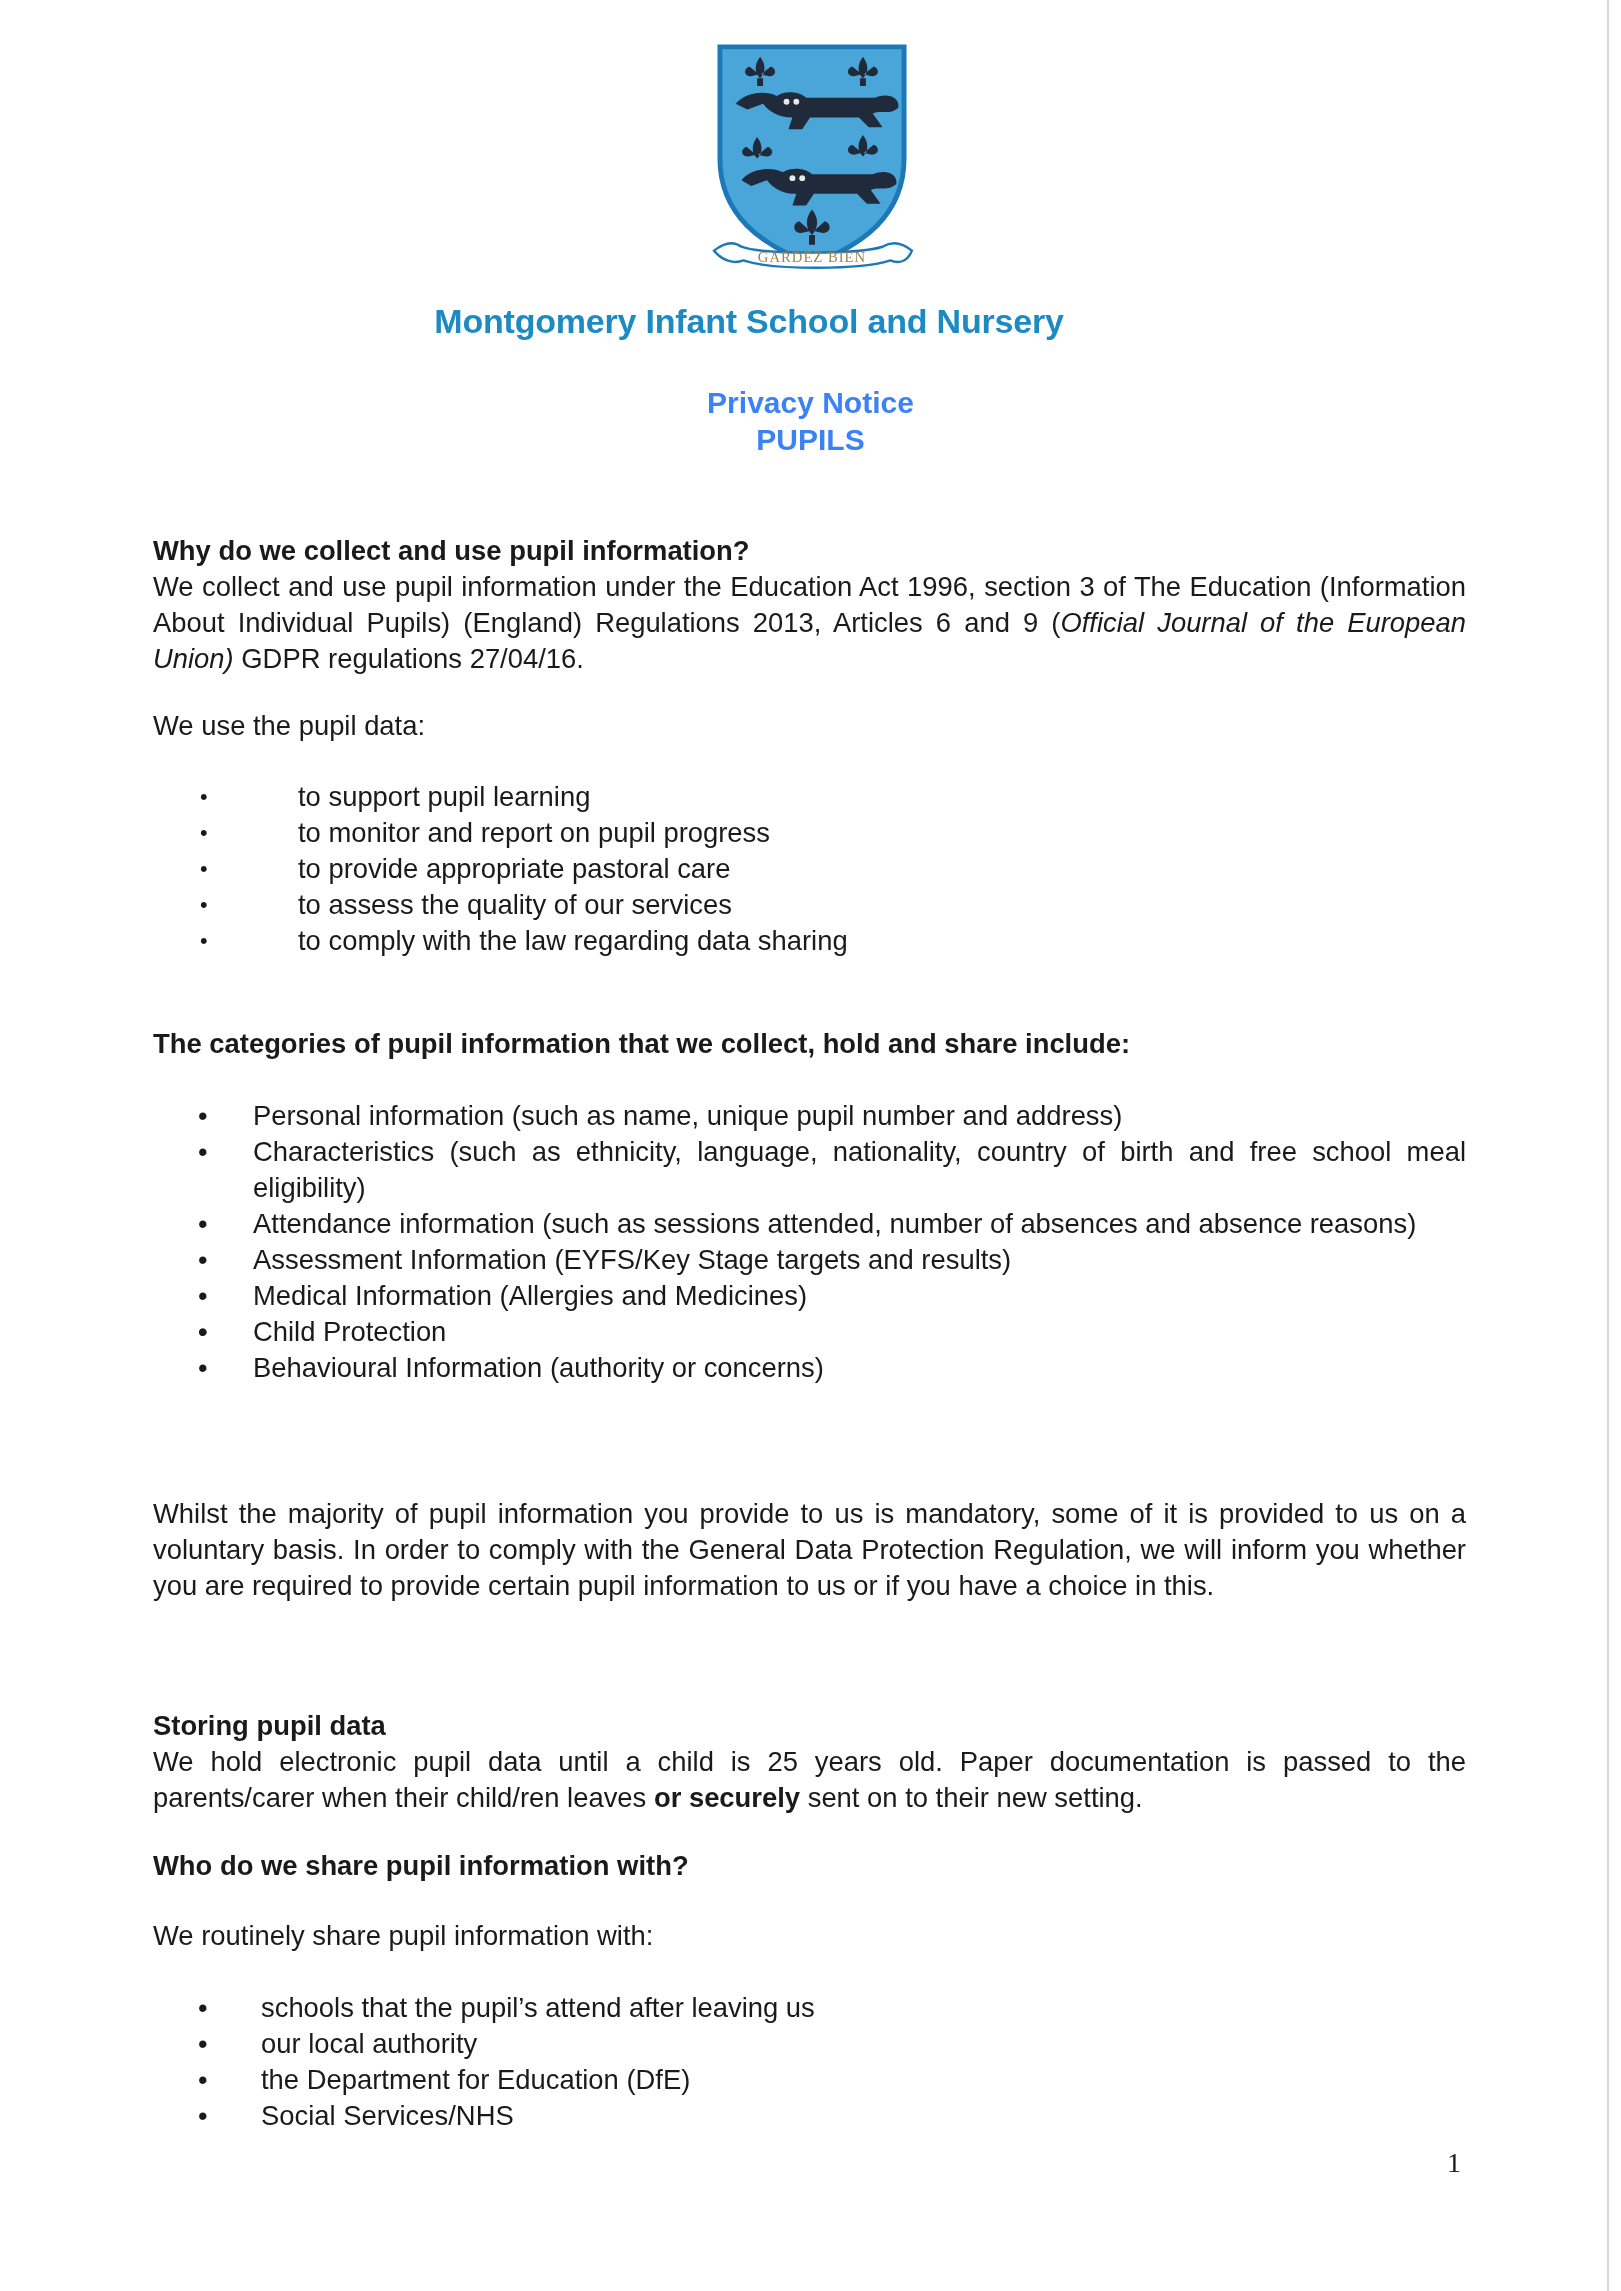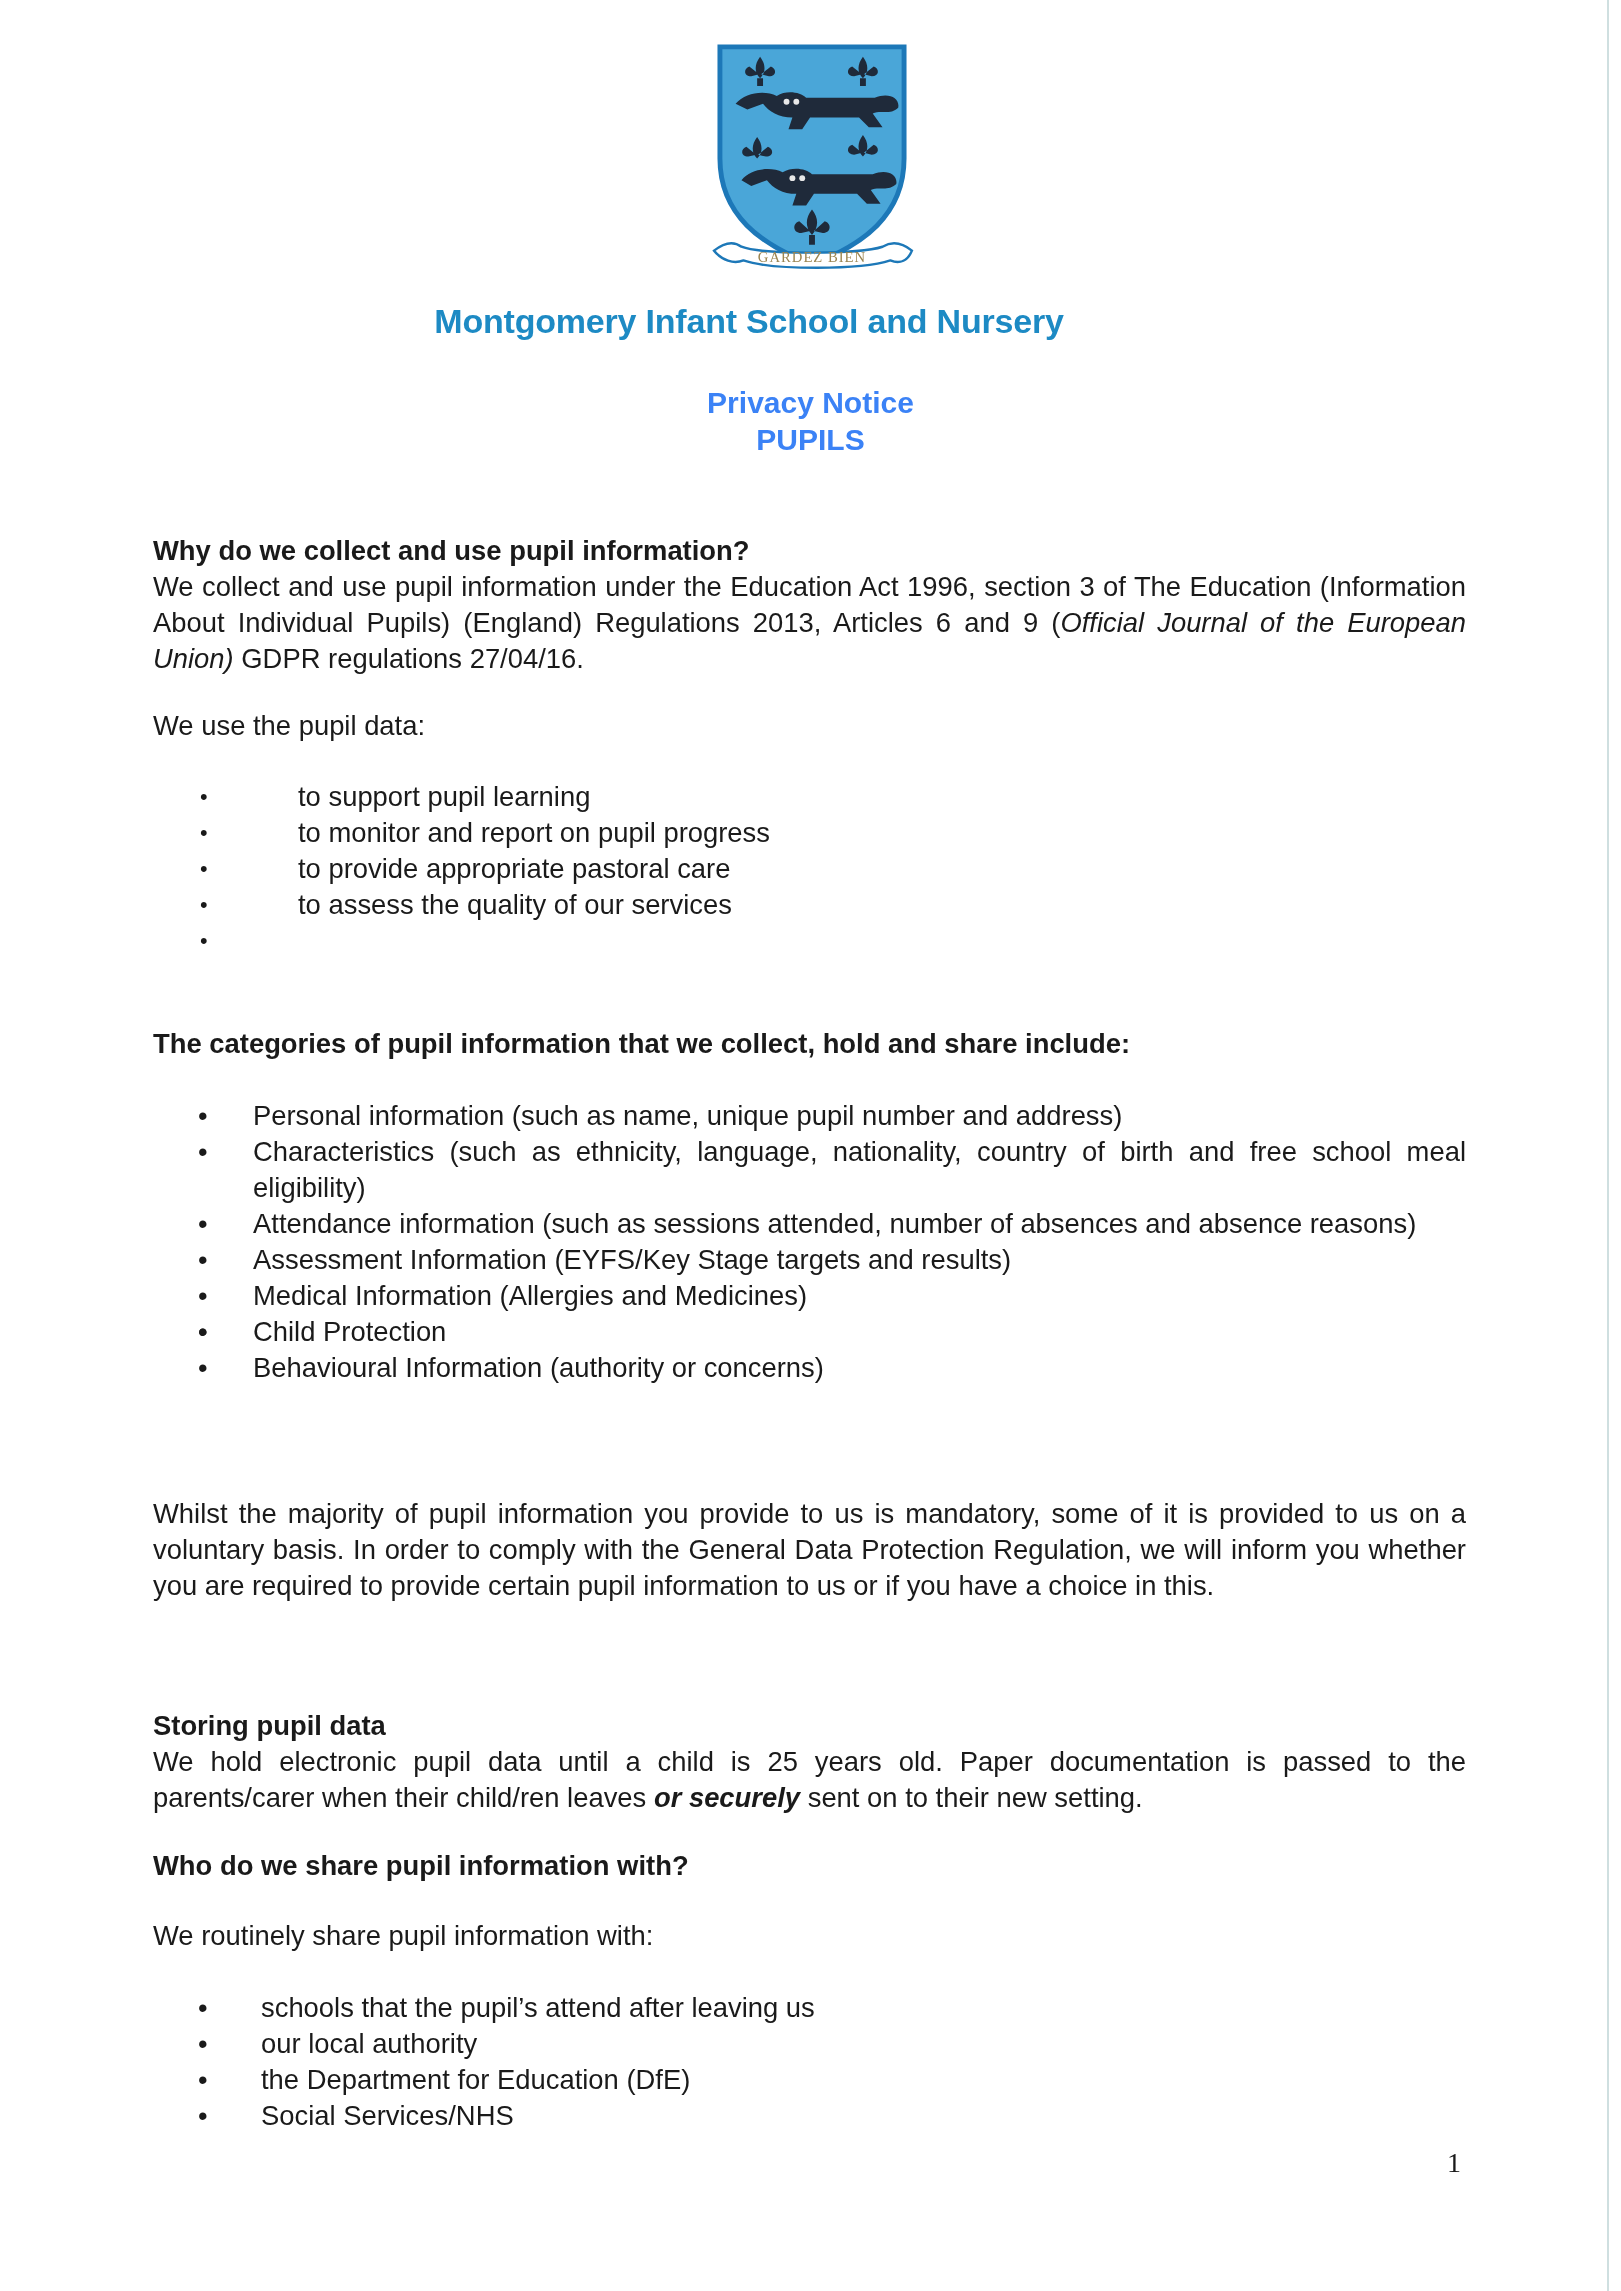--- a/index.html
+++ b/index.html
@@ -24,21 +24,21 @@
   .justlast { text-align: justify; text-align-last: left; }
   ul.sq { list-style: none; margin: 0; padding: 0; }
   ul.sq li { position: relative; }
   .b1 li { padding-left: 145px; }
   .b1 li .dot { position: absolute; left: 47px; top: 0; font-size: 21.6px; }
   .b2 li, .b3 li { padding-left: 100px; }
   .b3 li { padding-left: 108px; }
   .b2 li .dot, .b3 li .dot { position: absolute; left: 45px; top: 0; font-size: 27.4px; }
   .page-num { position: absolute; left: 1447px; top: 2147px; font-family: "Liberation Serif", serif; font-size: 28px; }
   em { font-style: italic; }
-  .bi { font-weight: bold; font-style: italic; }
+  .bi { font-weight: bold; }
 </style>
 </head>
 <body>
 
 <div class="edge-line"></div>
 
 <svg class="crest" viewBox="0 0 216 244">
   <path d="M14 4 H202 V118 C202 176 160 206 108 226 C56 206 14 176 14 118 Z" fill="#4aa6d8" stroke="#1d78b8" stroke-width="5"></path>
   <g fill="#1f2a3a">
     <path d="M55 14 c-6 8 -6 16 0 22 c6 -6 6 -14 0 -22z M44 24 c-6 2 -6 10 2 10 l8 -2z M66 24 c6 2 6 10 -2 10 l-8 -2z M52 36 h6 v8 h-6z"></path>
@@ -69,21 +69,21 @@
 </div>
 
 <div class="block" style="top:708px;">We use the pupil data:</div>
 
 <div class="block" style="top:779px;">
   <ul class="sq b1">
     <li><span class="dot">•</span><span>to support pupil learning</span></li>
     <li><span class="dot">•</span><span>to monitor and report on pupil progress</span></li>
     <li><span class="dot">•</span><span>to provide appropriate pastoral care</span></li>
     <li><span class="dot">•</span><span>to assess the quality of our services</span></li>
-    <li><span class="dot">•</span></li>
+    <li><span class="dot">•</span><span>to comply with the law regarding data sharing</span></li>
   </ul>
 </div>
 
 <div class="block h" style="top:1026px;">The categories of pupil information that we collect, hold and share include:</div>
 
 <div class="block" style="top:1098px;">
   <ul class="sq b2 justlast">
     <li><span class="dot">•</span><span>Personal information (such as name, unique pupil number and address)</span></li>
     <li><span class="dot">•</span><span>Characteristics (such as ethnicity, language, nationality, country of birth and free school meal eligibility)</span></li>
     <li><span class="dot">•</span><span>Attendance information (such as sessions attended, number of absences and absence reasons)</span></li>

